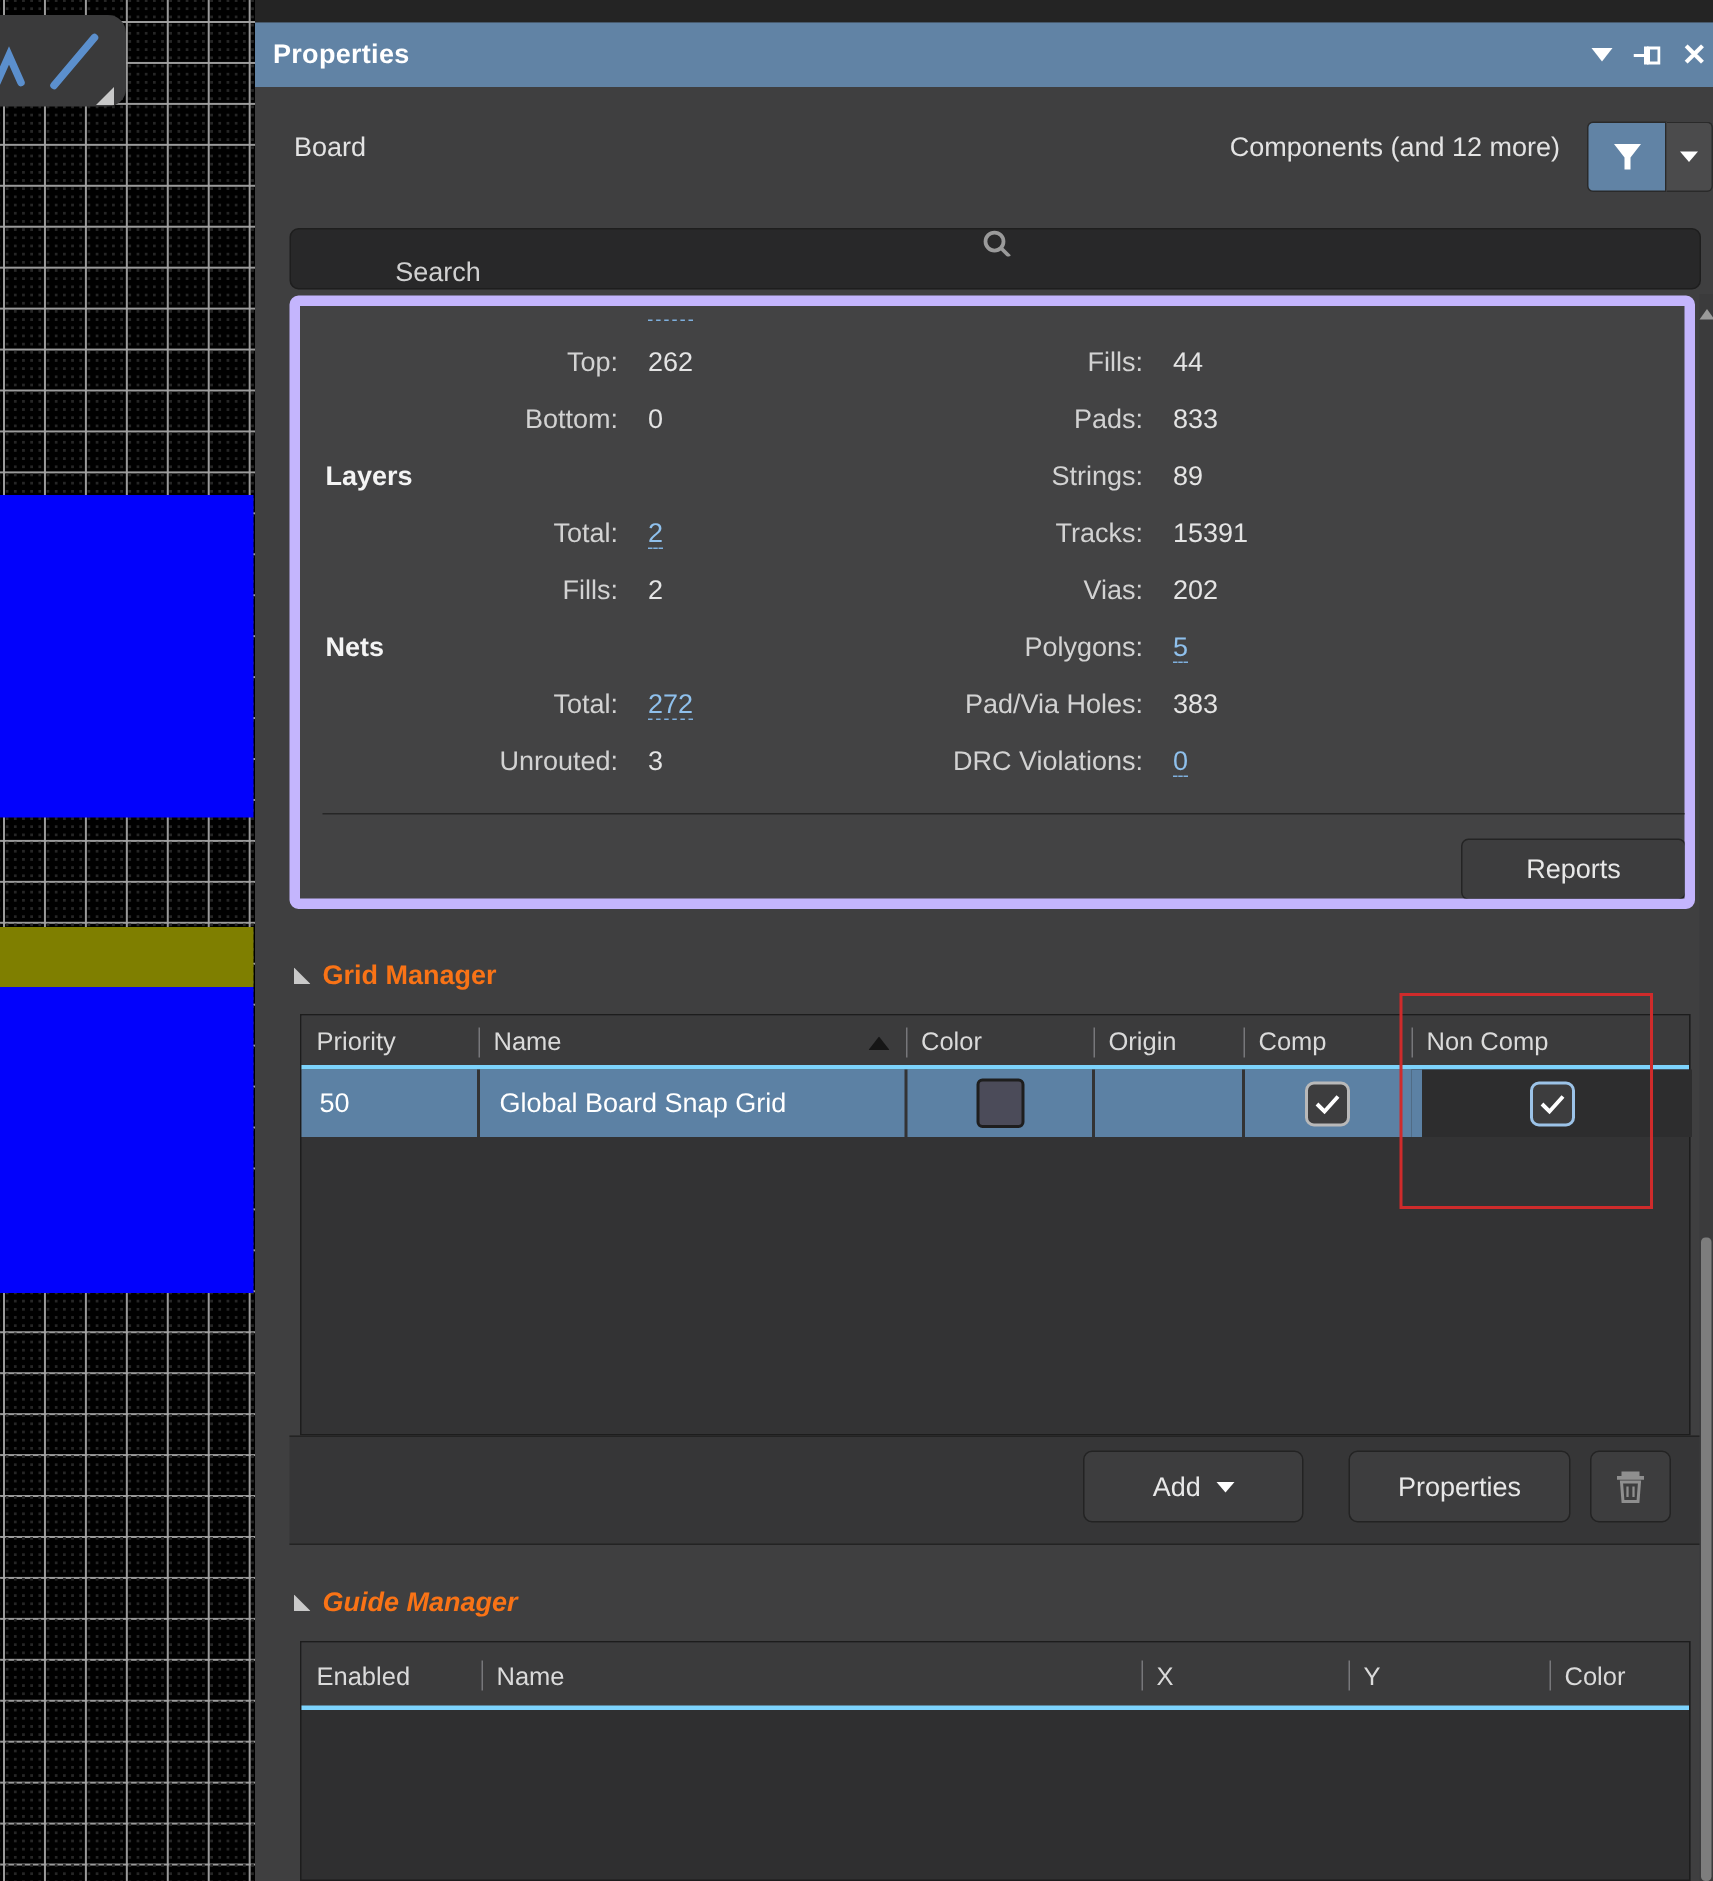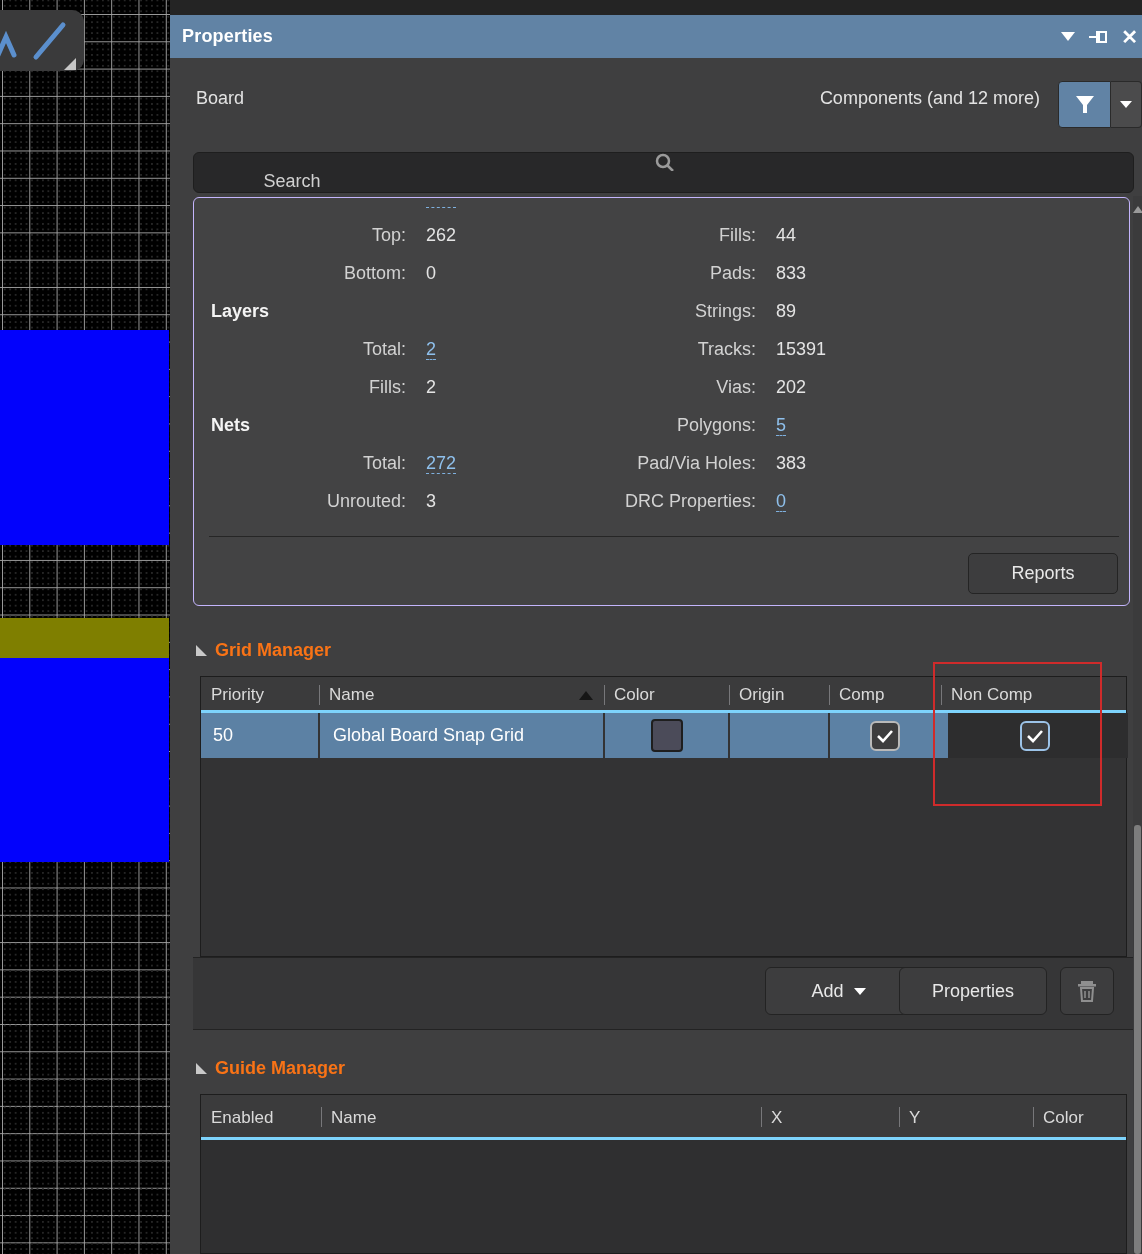--- a/index.html
+++ b/index.html
@@ -36,21 +36,21 @@
     border:1px solid #2a2a2a; border-left:none; border-radius:0 4px 4px 0; display:flex; align-items:center; justify-content:center; }
   .tri-down-sm { width:0; height:0; border-left:6px solid transparent; border-right:6px solid transparent; border-top:7px solid #fff; }
 
   #search-box { left:193px; top:152px; width:941px; height:41px; background:#282829; border:1px solid #1e1e1e;
     border-radius:6px; display:flex; align-items:center;flex-direction:column; }
   #search-box input { background:transparent; border:none; outline:none; color:#d6d6d6; font-size:18px;
     font-family:"Liberation Sans",sans-serif; width:800px; }
   #search-box input::placeholder { color:#d0d0d0; opacity:1; }
 
   
-  #stats-box { left:193px; top:197px; width:937px; height:409px; background:#434344; border:1px solid #c4b5fd; border-radius:6px; overflow:hidden; }
+  #stats-box { left:193px; top:197px; width:937px; height:409px; background:#434344; border:7px solid #c4b5fd; border-radius:6px; overflow:hidden; }
   #stats-rows { padding-top:6px; }
   .stat-row { display:grid; grid-template-columns:212px 140px 210px 1fr; height:38px; align-items:center; }
   .stat-row.clipped { height:12px; overflow:hidden; }
   .stat-row.clipped .inner { display:grid; grid-template-columns:212px 140px 210px 1fr; height:38px; align-items:center; margin-top:-26px; }
   .s-label { text-align:right; color:#d2d2d2; font-size:18px; }
   .s-value { padding-left:20px; color:#e4e4e4; font-size:18px; }
   .s-link { color:#8fc0ec; border-bottom:1px dashed #7fb0de; padding-bottom:0px; cursor:pointer; }
   .s-header { grid-column:1 / span 2; color:#f4f4f4; font-weight:bold; font-size:18px; padding-left:17px; text-align:left; }
   #stats-sep { position:absolute; left:15px; top:338px; width:910px; height:1px; background:#262626; }
   #reports-btn { position:absolute; left:774px; top:355px; width:150px; height:41px; background:#3d3d3e; border:1px solid #242424;
@@ -195,21 +195,21 @@
       </div>
       <div class="stat-row">
         <div class="s-label">Total:</div>
         <div class="s-value"><span class="s-link">272</span></div>
         <div class="s-label">Pad/Via Holes:</div>
         <div class="s-value">383</div>
       </div>
       <div class="stat-row">
         <div class="s-label">Unrouted:</div>
         <div class="s-value">3</div>
-        <div class="s-label">DRC Properties:</div>
+        <div class="s-label">DRC Violations:</div>
         <div class="s-value"><span class="s-link">0</span></div>
       </div>
     </div>
   <div id="stats-sep"></div>
   <div id="reports-btn">Reports</div>
 </div>
 
 <div class="section-header" style="left:196px; top:640px;">
   <span class="expander"></span>
   <span class="section-title">Grid Manager</span>
@@ -257,39 +257,39 @@
       <svg width="18" height="14">
           <polyline points="2,7 7,12 16,2" stroke="#fff" stroke-width="2.6" fill="none"></polyline>
         </svg>
     </span>
   </div>
 </div>
 
 <div id="red-annotation" class="abs" style="border-color: rgb(207, 43, 43);"></div>
 
 <div id="grid-footer" class="abs">
-  <div class="ft-btn" style="left:572px;width:147px;">
+  <div class="ft-btn" style="left:529px;width:147px;">
     <span>Add</span>
     <span class="tri-down-sm"></span>
   </div>
   <div class="ft-btn" style="left:706px;width:148px;">
     <span>Properties</span>
   </div>
   <div class="ft-btn" style="left:867px;width:54px;">
     <svg width="20" height="22">
       <rect x="4" y="1" width="12" height="3" fill="#8f8f8f"></rect>
       <rect x="1" y="4" width="18" height="2.5" fill="#8f8f8f"></rect>
       <path d="M4 8 L16 8 L15 21 L5 21 Z" fill="none" stroke="#8f8f8f" stroke-width="2"></path>
       <line x1="8" y1="11" x2="8" y2="18" stroke="#8f8f8f" stroke-width="1.5"></line>
       <line x1="12" y1="11" x2="12" y2="18" stroke="#8f8f8f" stroke-width="1.5"></line>
     </svg>
   </div>
 </div>
 
-<div class="section-header" style="left:196px; top:1058px;">
+<div class="section-header" style="left:196px; top:1058px;font-style:italic;">
   <span class="expander"></span>
   <span class="section-title">Guide Manager</span>
 </div>
 
 <div id="guide-table" class="abs">
   <div class="thead">
     <div class="th" style="left:0;width:120px;">Enabled</div>
     <div class="col-div" style="left:120px;"></div>
     <div class="th" style="left:120px;width:440px;">Name</div>
     <div class="col-div" style="left:560px;"></div>

